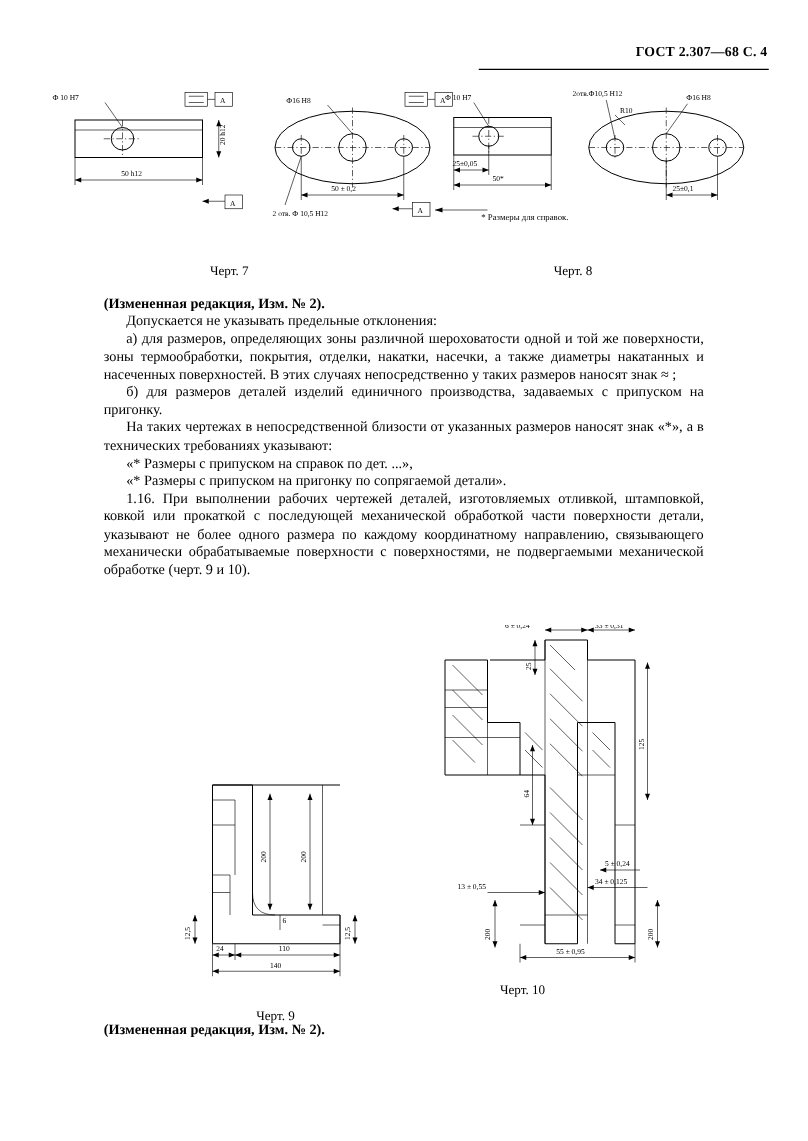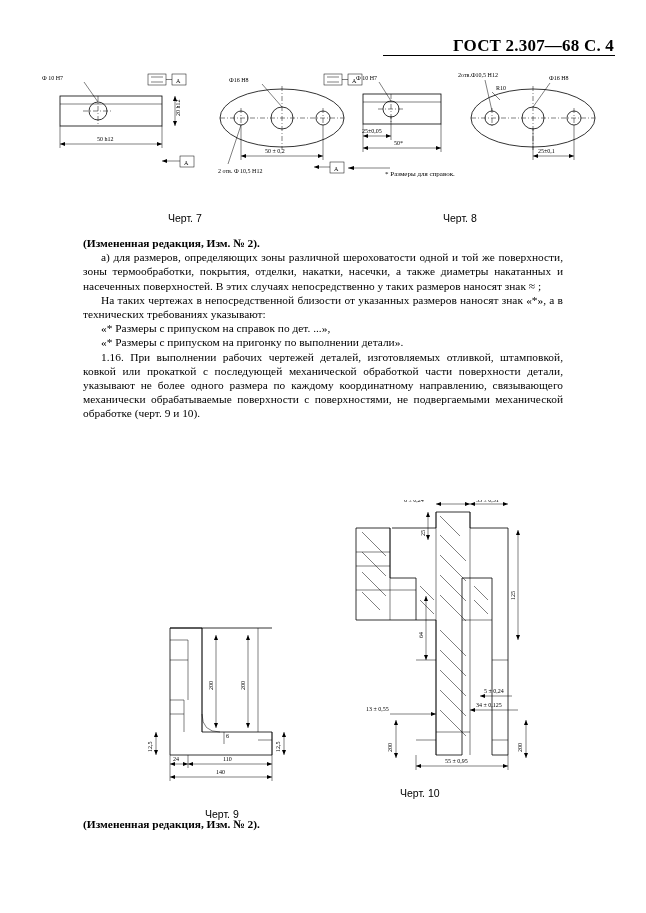--- a/index.html
+++ b/index.html
@@ -20,21 +20,21 @@
     left: 0; top: 0;
     width: 646px;
     height: 913px;
     background: #fff;
   }
   
   .header {
     position: absolute;
     top: 36px;
     right: 32px;
-    font-size: 17px;
+    font-size: 11px;
     font-weight: bold;
     letter-spacing: 0.2px;
   }
   .header-rule {
     position: absolute;
     top: 55px;
     left: 383px;
     width: 232px;
     height: 1px;
     background: #000;
@@ -43,21 +43,21 @@
   .fig-top {
     position: absolute;
     top: 56px;
     left: 30px;
     width: 586px;
     height: 155px;
   }
   .cap {
     position: absolute;
     font-size: 10.5px;
-    font-family: Liberation Sans, sans-serif;
+    font-family: Liberation Serif, serif;
   }
   .cap7 { left: 168px; top: 212px; }
   .cap8 { left: 443px; top: 212px; text-align: right; }
   .cap9 { left: 205px; top: 808px; }
   .cap10 { left: 400px; top: 787px; }
 
   
   .body-text {
     position: absolute;
     left: 83px;
@@ -227,24 +227,26 @@
       <polygon points="318,112 324,110 324,114" fill="#000"></polygon>
       <text class="txt" x="355" y="120">* Размеры для справок.</text>
     </svg>
   </div>
 
   <div class="cap cap7">Черт. 7</div>
   <div class="cap cap8">Черт. 8</div>
 
   <div class="body-text">
     <p class="bold">(Измененная редакция, Изм. № 2).</p>
+    <p class="ind">Допускается не указывать предельные отклонения:</p>
     <p class="ind">а) для размеров, определяющих зоны различной шероховатости одной и той же поверхности, зоны термообработки, покрытия, отделки, накатки, насечки, а также диаметры накатанных и насеченных поверхностей. В этих случаях непосредственно у таких размеров наносят знак  ≈ ;</p>
+    <p class="ind">б) для размеров деталей изделий единичного производства, задаваемых с припуском на пригонку.</p>
     <p class="ind">На таких чертежах в непосредственной близости от указанных размеров наносят знак «*», а в технических требованиях указывают:</p>
     <p class="ind">«* Размеры с припуском на справок по дет. ...»,</p>
-    <p class="ind">«* Размеры с припуском на пригонку по выполнении детали».</p>
+    <p class="ind">«* Размеры с припуском на пригонку по сопрягаемой детали».</p>
     <p class="ind">
       <span>1.16.</span>
       <span>При выполнении рабочих чертежей деталей, изготовляемых отливкой, штамповкой, ковкой или прокаткой с последующей механической обработкой части поверхности детали, указывают не более одного размера по каждому координатному направлению, связывающего механически обрабатываемые поверхности с поверхностями, не подвергаемыми механической обработке (черт. 9 и 10).</span>
     </p>
   </div>
 
   <div class="fig-bottom">
     <svg width="480" height="292" viewBox="0 0 480 292">
 
       <g>

